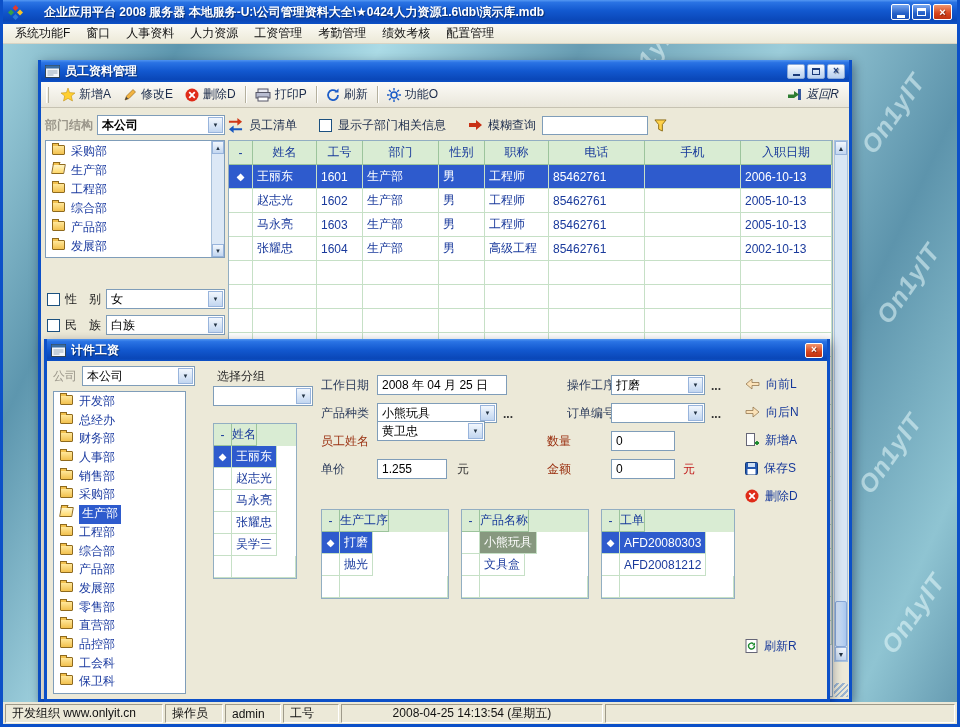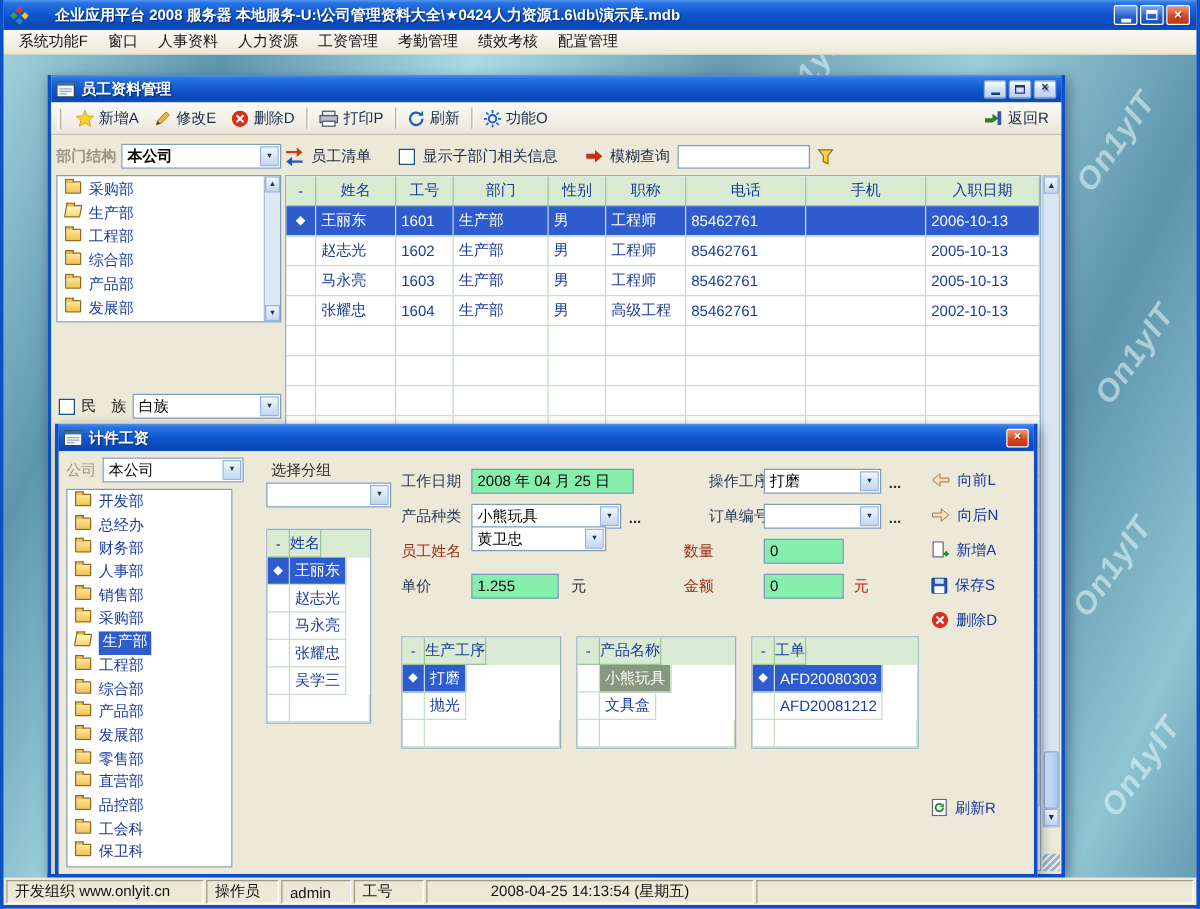--- a/index.html
+++ b/index.html
@@ -31,21 +31,21 @@
 .wbtn2.close{background:linear-gradient(180deg,#f0966e,#d8441c 60%,#c03210);border-color:#fff;color:#fff;}
 .g-min{width:7px;height:2px;background:#1a3a7a;margin-top:8px;}
 .g-max{width:8px;height:7px;border:1px solid #1a3a7a;border-top-width:2px;}
 .win-body{position:relative;width:100%;height:calc(100% - 22px);overflow:hidden;background:#ece9d8;}
 
 .emp-win{left:35px;top:16px;width:814px;height:642px;z-index:2;}
 .toolbar{position:absolute;left:0;right:0;top:0;height:26px;background:linear-gradient(#fcfbf7,#e9e6da);border-bottom:1px solid #c6c2b2;display:flex;align-items:center;padding:0 4px;}
 .tgrip{width:3px;height:16px;border-left:1px solid #fff;border-right:1px solid #b4b09e;margin:0 6px 0 1px;}
 .tbtn{display:flex;align-items:center;gap:4px;padding:3px 6px;color:#1a2a4a;background:none;border:none;font:inherit;white-space:nowrap;}
 .tsep{width:1px;height:17px;background:#b4b09e;box-shadow:1px 0 0 #fff;margin:0 3px;}
-.back-btn{margin-left:auto;}
+.back-btn{margin-left:auto;font-style:italic;}
 .left-panel{position:absolute;left:2px;top:28px;width:184px;bottom:0;}
 .dept-bar{position:absolute;top:4px;left:2px;right:2px;height:22px;display:flex;align-items:center;gap:4px;font-weight:bold;}
 .dim-label{color:#9a968a;flex:none;white-space:nowrap;}
 .combo{height:20px;background:#fff;border:1px solid #7f9db9;display:flex;align-items:center;position:relative;padding:0 16px 0 4px;overflow:hidden;}
 .combo-val{white-space:nowrap;color:#000;}
 .combo-btn{position:absolute;right:1px;top:1px;bottom:1px;width:15px;background:linear-gradient(#f2f7fd,#c2d6f0);border:1px solid #98b4dc;display:flex;align-items:center;justify-content:center;font-size:6px;color:#234;}
 .dept-combo{flex:1;}
 .tree-box{position:absolute;top:30px;left:2px;right:2px;height:118px;background:#fff;border:1px solid #7f9db9;overflow:hidden;padding:2px 14px 0 2px;}
 .tree-item{height:19px;display:flex;gap:6px;padding-left:4px;color:#1a3aa0;white-space:nowrap;overflow:hidden;}
 .folder{width:13px;height:10px;flex:none;position:relative;background:linear-gradient(#ffe79a,#f2c14e);border:1px solid #8f6a1e;border-radius:1px;margin-top:2px;}
@@ -92,21 +92,21 @@
 .mr>span{display:flex;align-items:center;padding:0 4px;color:#1a3a9c;border-right:1px solid #c6e0c6;border-bottom:1px solid #c6e0c6;flex:none;overflow:hidden;white-space:nowrap;}
 .mr.sel>span{background:#2e5bcd;color:#fff;}
 .mr.dimsel>span.mval{background:#87987f;color:#fff;}
 .m0{width:18px;}.m1{flex:1;}
 .name-table{left:166px;top:62px;width:84px;height:156px;}
 .proc-table{left:274px;top:148px;width:128px;height:90px;}
 .prod-table{left:414px;top:148px;width:128px;height:90px;}
 .order-table{left:554px;top:148px;width:134px;height:90px;}
 .f-lbl{position:absolute;height:20px;display:flex;align-items:center;color:#2a3a5a;white-space:nowrap;}
 .f-lbl.red{color:#9a3010;}
-.f-input{position:absolute;height:20px;border:1px solid #7f9db9;background:#86efac;font:inherit;padding:0 4px;color:#000;}
+.f-input{position:absolute;height:20px;border:1px solid #7f9db9;background:#ffffff;font:inherit;padding:0 4px;color:#000;}
 .f-combo-abs{position:absolute;height:20px;}
 .dots{position:absolute;height:20px;display:flex;align-items:flex-end;color:#333;background:none;border:none;font:inherit;padding:0;font-weight:bold;}
 .unit{position:absolute;height:20px;display:flex;align-items:center;color:#333;}
 .unit.red{color:#c01818;}
 .nav-btn{position:absolute;left:698px;display:flex;align-items:center;gap:6px;background:none;border:none;font:inherit;color:#16389a;height:22px;white-space:nowrap;}
 </style>
 </head>
 <body>
 
 <div class="app">
@@ -271,20 +271,28 @@
                 <span class="folder"></span>
                 <span>产品部</span>
               </div>
             <div class="tree-item">
                 <span class="folder"></span>
                 <span>发展部</span>
               </div>
             <div class="mini-scroll">
               <span class="ms-btn">▲</span>
               <span class="ms-btn">▼</span>
+            </div>
+          </div>
+          <div class="filter-row" style="top:178px">
+            <span class="cb"></span>
+            <span>性　别</span>
+            <div class="combo f-combo">
+              <span class="combo-val">女</span>
+              <span class="combo-btn">▼</span>
             </div>
           </div>
           <div class="filter-row" style="top:204px">
             <span class="cb"></span>
             <span>民　族</span>
             <div class="combo f-combo">
               <span class="combo-val">白族</span>
               <span class="combo-btn">▼</span>
             </div>
           </div>

